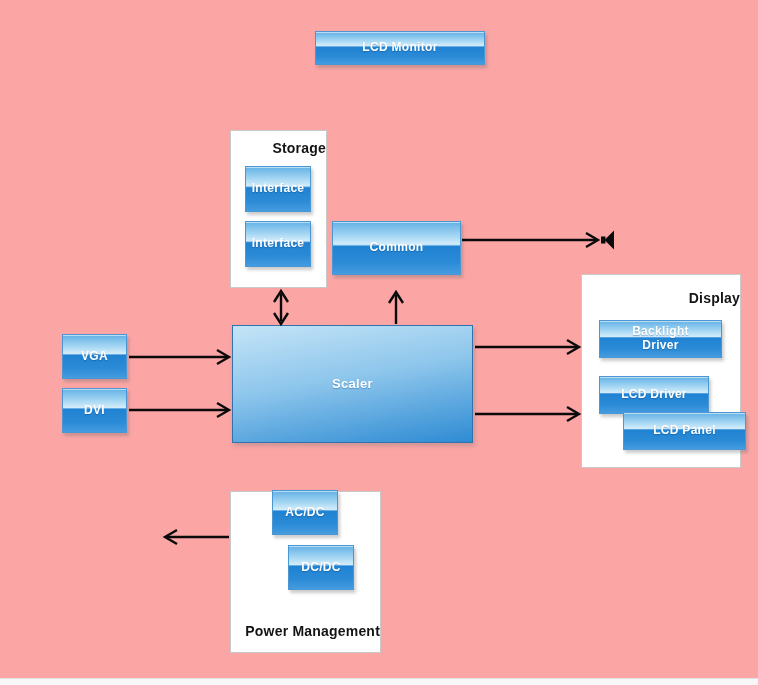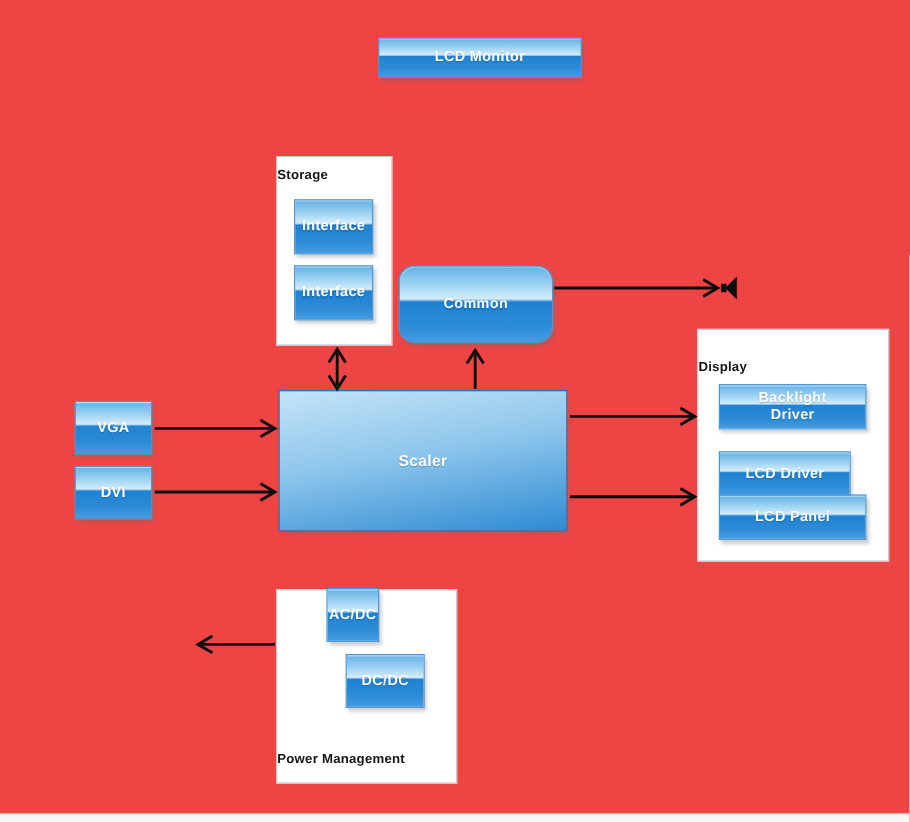--- a/index.html
+++ b/index.html
@@ -1,17 +1,17 @@
 <!DOCTYPE html>
 <html><head>
 <meta charset="utf-8">
 <style>
   html,body { margin:0; padding:0; background:#ffffff; }
   .canvas {
-    position:relative; width:758px; height:685px; background:#ef4444;
+    position:relative; width:758px; height:685px; background:#fca5a5;
     font-family:"Liberation Sans", sans-serif; overflow:hidden;
   }
   
   .block {
     position:absolute; box-sizing:border-box;
     display:flex; align-items:center; justify-content:center; text-align:center;
     color:#ffffff; font-weight:bold; font-size:12px; letter-spacing:0.3px; line-height:1.15;
     background:linear-gradient(180deg,#63b1e5 0%, #a8d8f4 28%, #d3ecfa 43%, #1f82d2 47%, #2c8bd6 78%, #459ce0 100%);
     border:1px solid #4a97d4;
     box-shadow:2px 3px 3px rgba(110,110,110,0.35), inset 0 1px 0 rgba(255,255,255,0.55);
@@ -19,22 +19,22 @@
   }
   .scaler {
     background:linear-gradient(170deg,#c4e4f7 0%, #8ec6ec 45%, #2e8bd3 100%);
     border:1px solid #2f74ad; font-size:13px;
     box-shadow:2px 3px 4px rgba(110,110,110,0.3);
   }
   .group {
     position:absolute; box-sizing:border-box; background:#ffffff; border:1px solid #c9c9c9;
   }
   .group-title {
-    position:absolute; left:0; width:100%; text-align:left;
-    font-weight:bold; font-size:11px; color:#141414; letter-spacing:0.2px;
+    position:absolute; left:0; width:100%; text-align:right;
+    font-weight:bold; font-size:14px; color:#141414; letter-spacing:0.2px;
   }
   .pad-text { padding:0 18px; }
   .arrow-layer { position:absolute; left:0; top:0; pointer-events:none; }
   .bottom-strip {
     position:absolute; left:0; top:678px; width:758px; height:7px;
     background:#f7f7f7; border-top:1px solid #e2e2e2;
   }
 </style>
 </head>
 <body>
@@ -48,52 +48,52 @@
   <div class="group" style="left:230px; top:130px; width:97px; height:158px;">
     <div class="group-title" style="top:9px;">Storage</div>
   </div>
   <div class="block" style="left:245px; top:166px; width:66px; height:46px;">
     <span>Interface</span>
   </div>
   <div class="block" style="left:245px; top:221px; width:66px; height:46px;">
     <span>Interface</span>
   </div>
 
-  <div class="block" style="left:332px; top:221px; width:129px; height:65px;border-radius:14px;">
+  <div class="block" style="left:332px; top:221px; width:129px; height:54px;">
     <span>Common</span>
   </div>
 
   <div class="group" style="left:581px; top:274px; width:160px; height:194px;">
-    <div class="group-title" style="top:25px;">Display</div>
+    <div class="group-title" style="top:15px;">Display</div>
   </div>
   <div class="block pad-text" style="left:599px; top:320px; width:123px; height:38px;">
     <span>Backlight Driver</span>
   </div>
   <div class="block" style="left:599px; top:376px; width:110px; height:38px;">
     <span>LCD Driver</span>
   </div>
-  <div class="block" style="left:599px; top:412px; width:123px; height:38px;">
+  <div class="block" style="left:623px; top:412px; width:123px; height:38px;">
     <span>LCD Panel</span>
   </div>
 
   <div class="block" style="left:62px; top:334px; width:65px; height:45px;">
     <span>VGA</span>
   </div>
   <div class="block" style="left:62px; top:388px; width:65px; height:45px;">
     <span>DVI</span>
   </div>
 
   <div class="block scaler" style="left:232px; top:325px; width:241px; height:118px;">
     <span>Scaler</span>
   </div>
 
   <div class="group" style="left:230px; top:473px; width:151px; height:162px;margin-top:18px;">
     <div class="group-title" style="bottom:13px;">Power Management</div>
   </div>
-  <div class="block" style="left:272px; top:490px; width:44px; height:45px;">
+  <div class="block" style="left:272px; top:490px; width:66px; height:45px;">
     <span>AC/DC</span>
   </div>
   <div class="block" style="left:272px; top:545px; width:66px; height:45px;margin-left:16px;">
     <span>DC/DC</span>
   </div>
 
 
   <svg class="arrow-layer" width="758" height="685" viewBox="0 0 758 685">
     <g stroke="#0a0a0a" stroke-width="2.4" fill="none">
 

